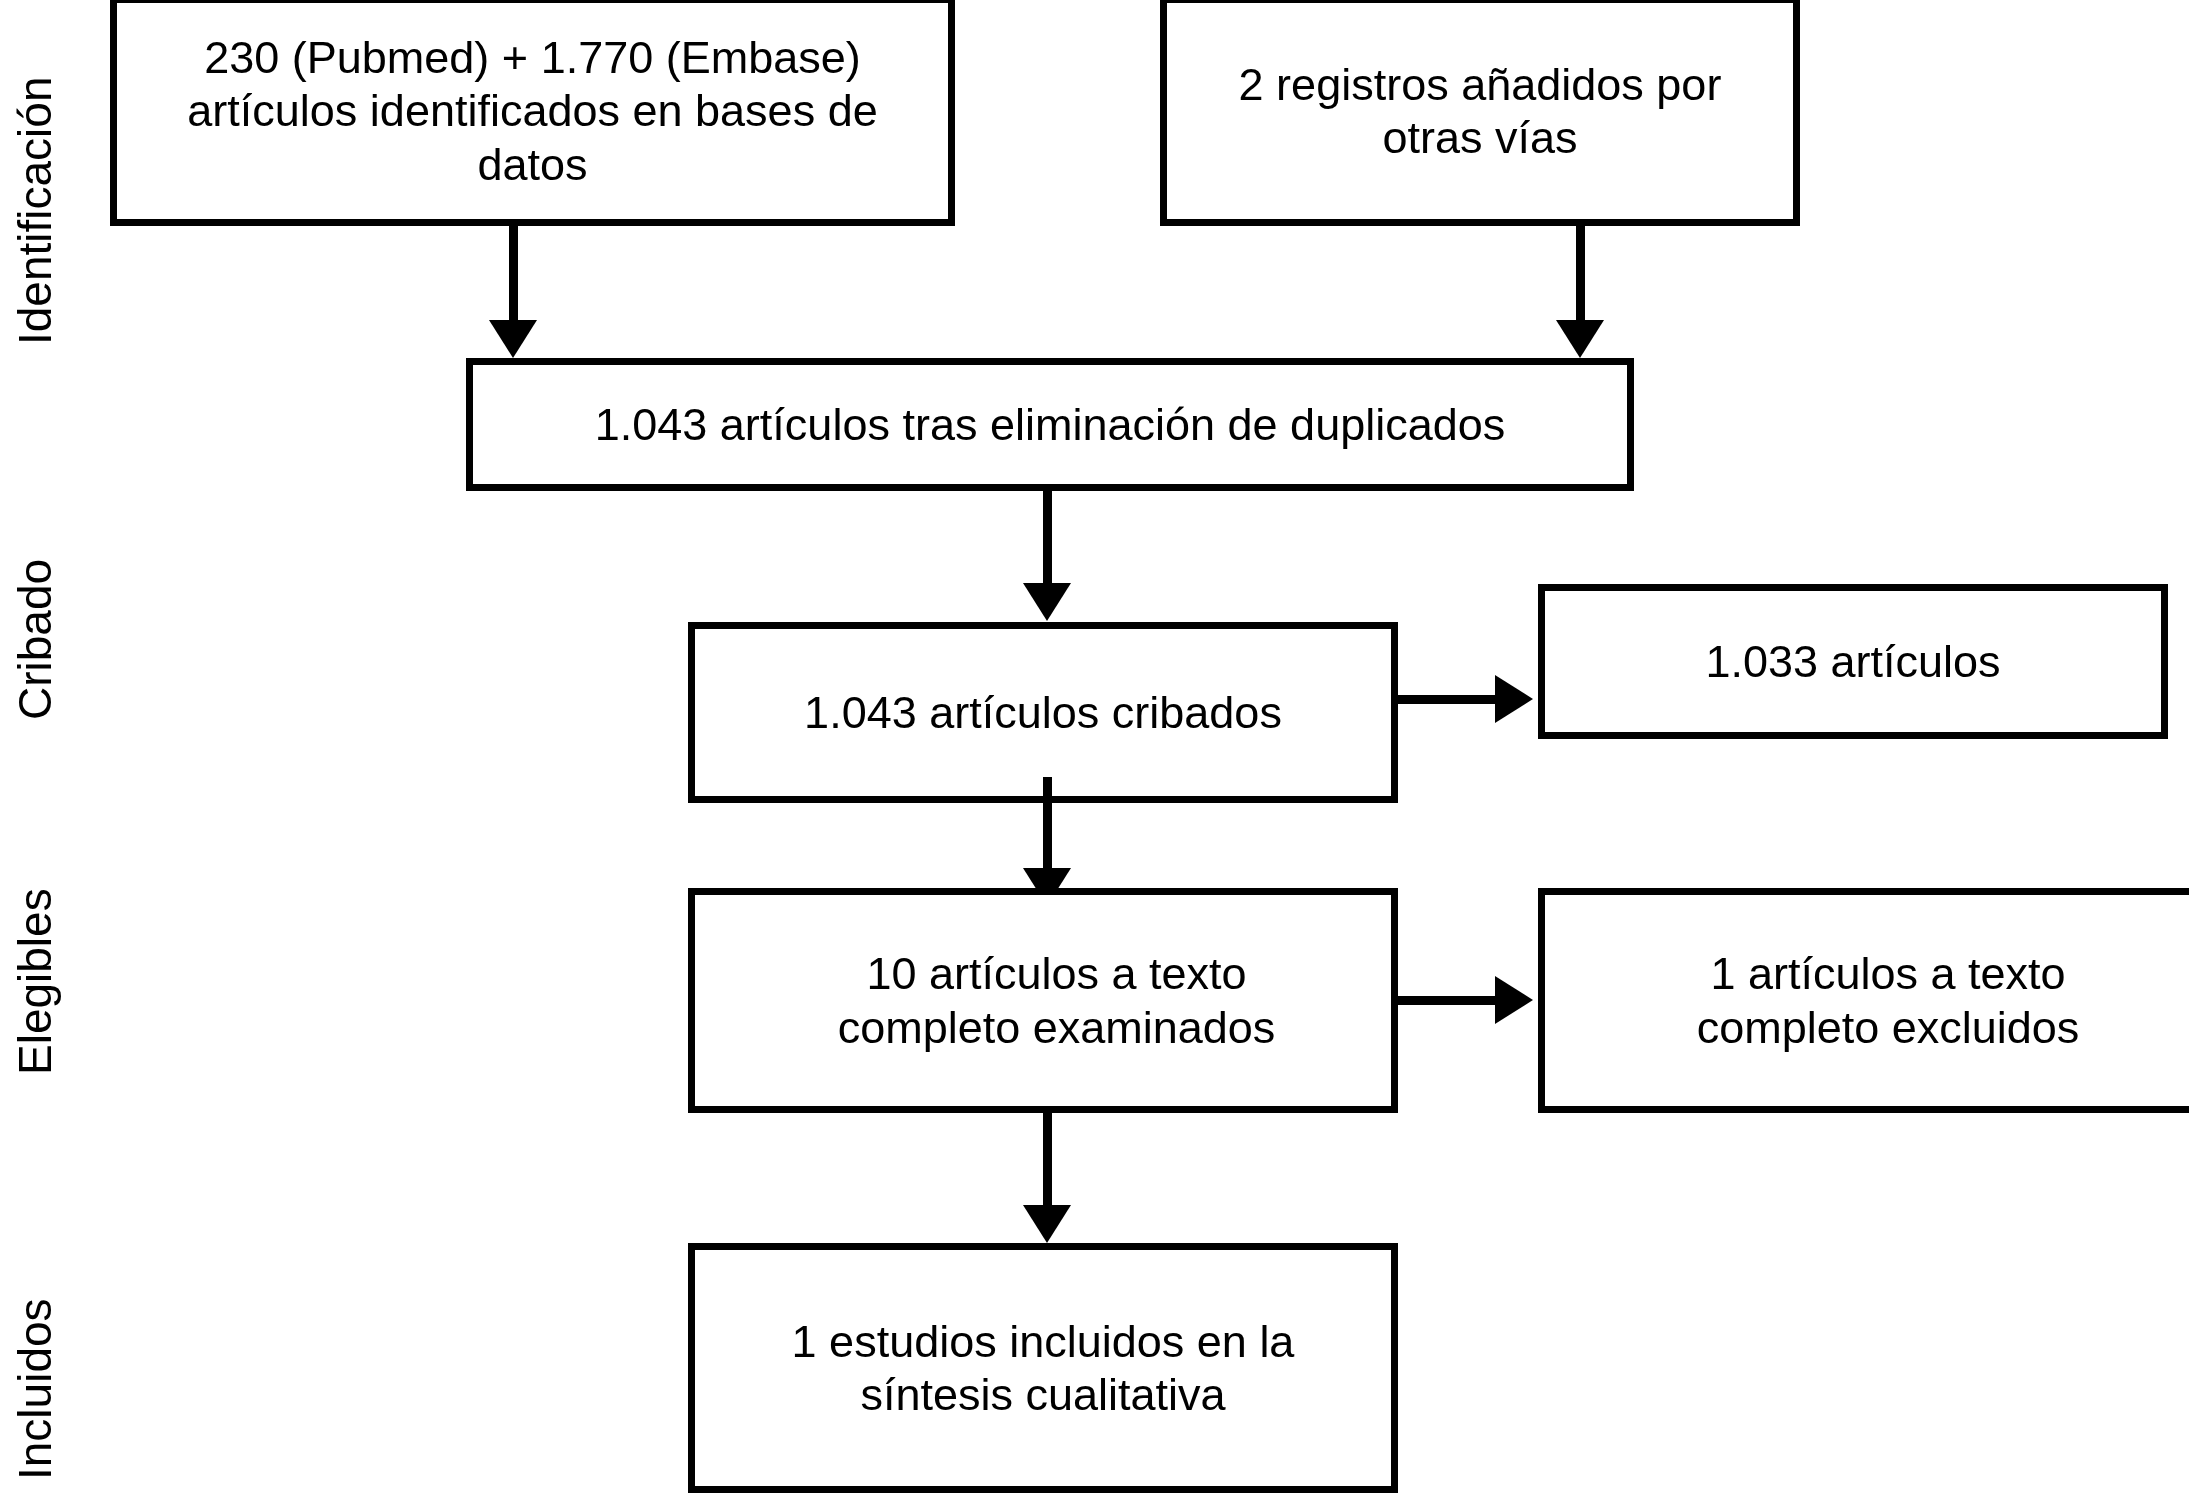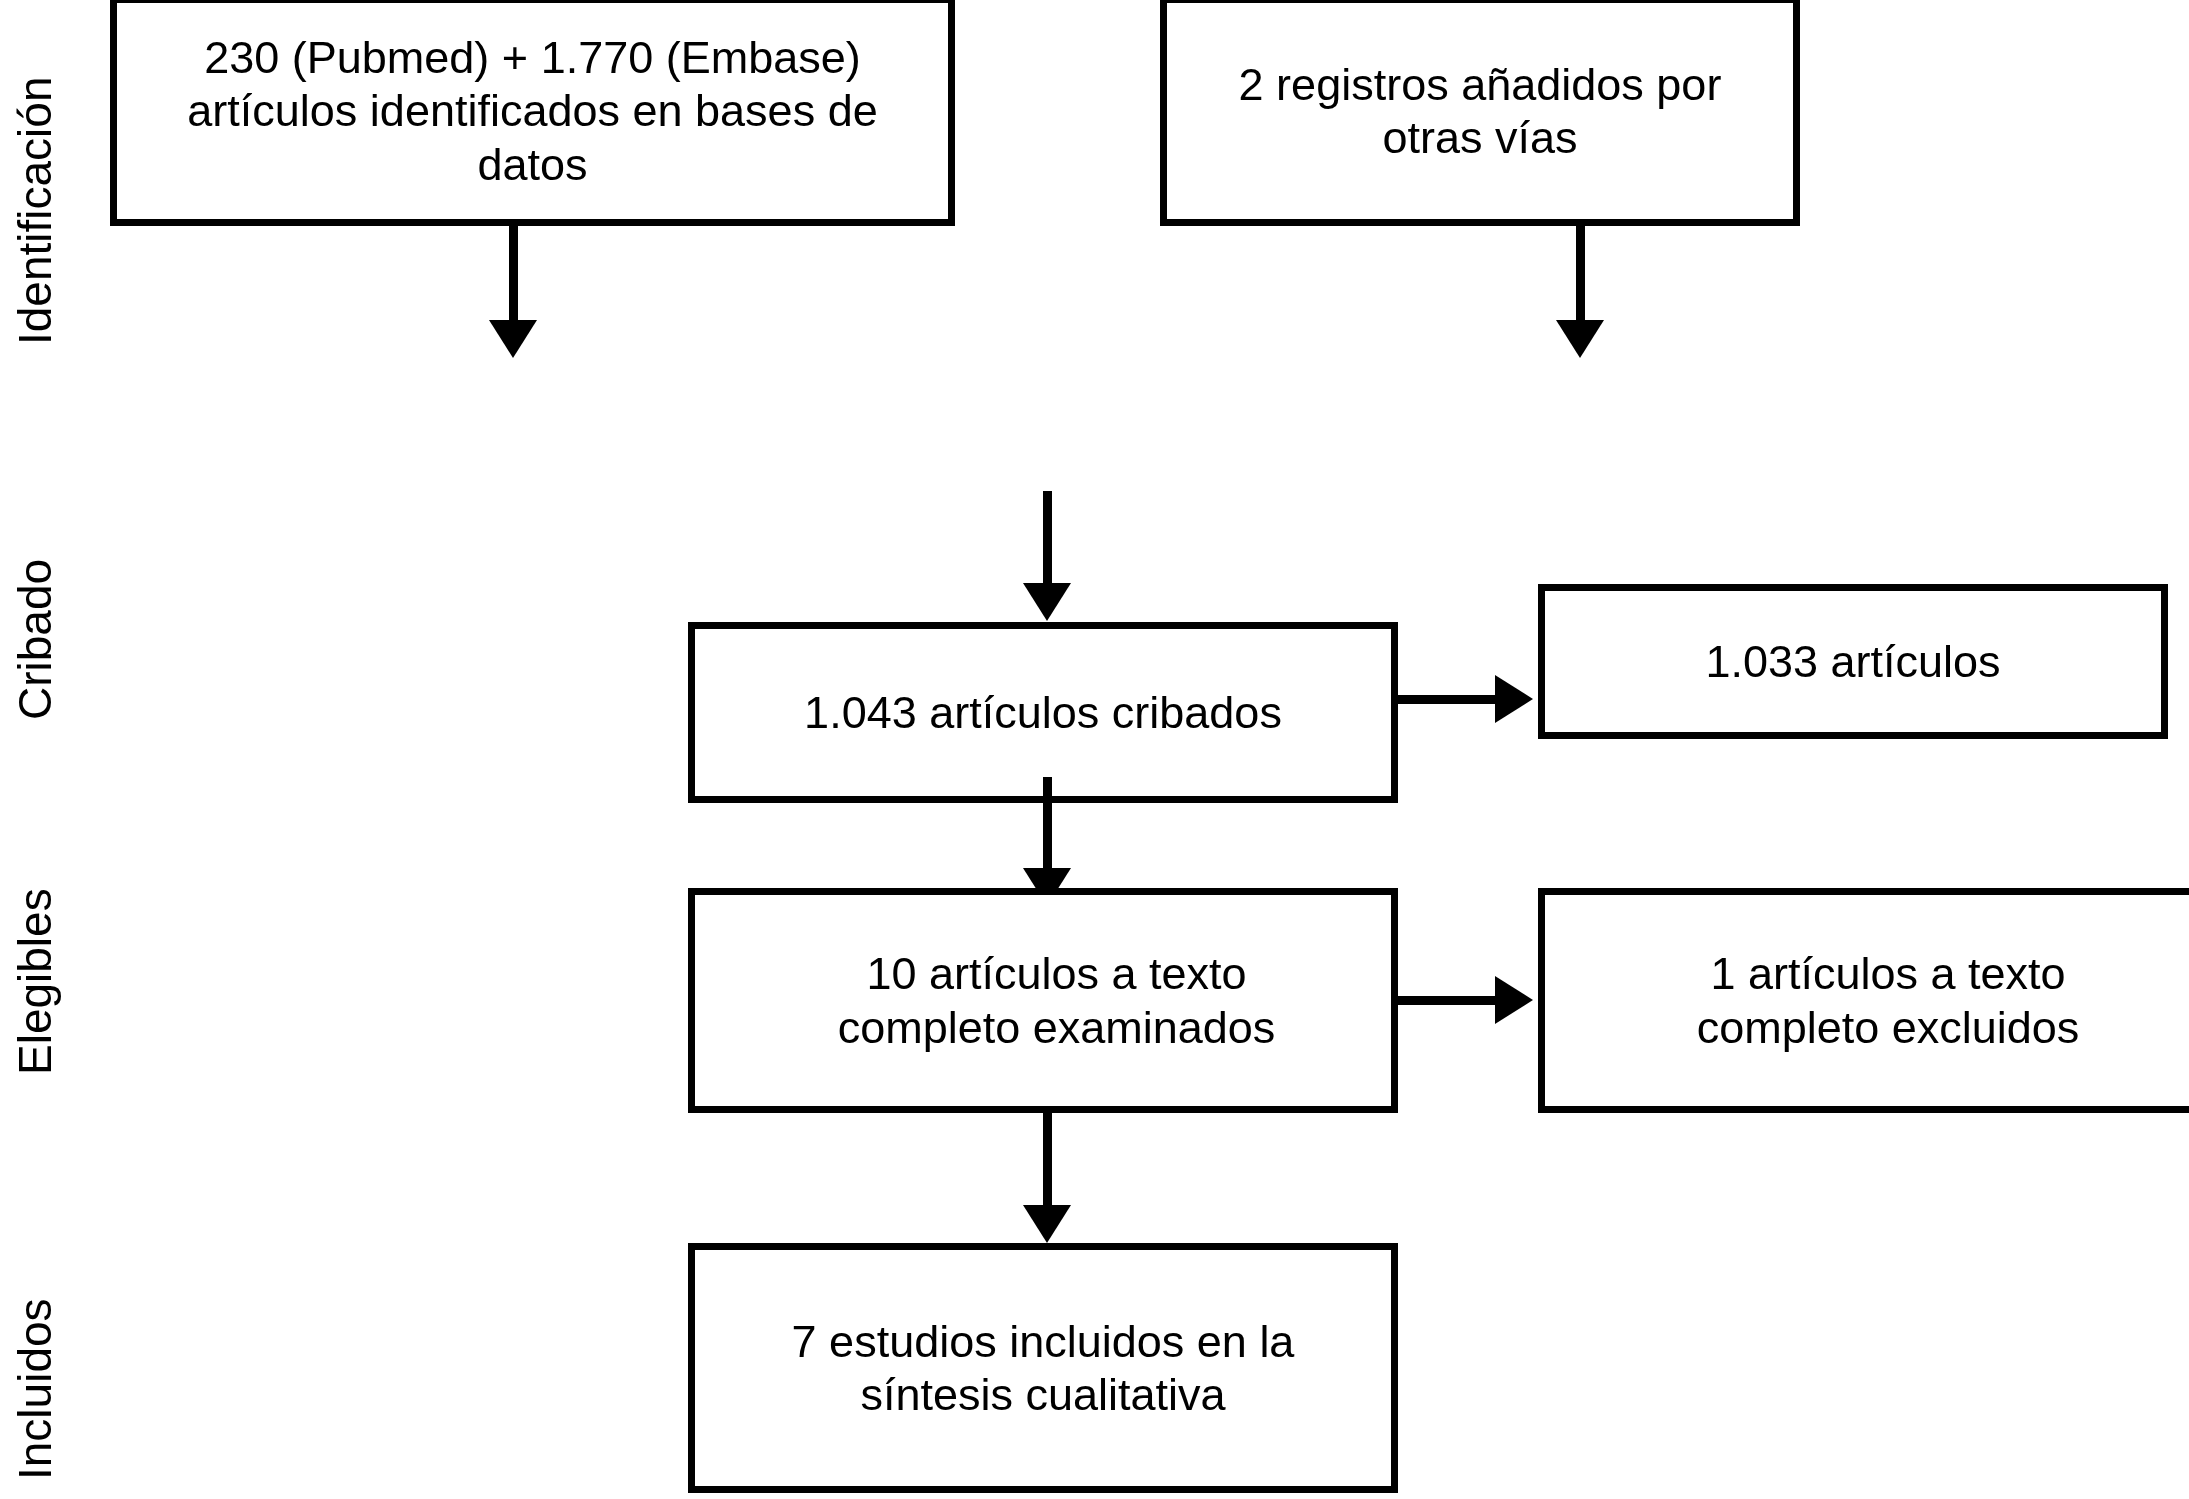--- a/index.html
+++ b/index.html
@@ -94,20 +94,23 @@
   <div class="node" style="left: 1160px; top: -4px; width: 640px; height: 230px;">
     <span class="node-text">2 registros añadidos por otras vías</span>
   </div>
 
   <div class="vline" style="left: 509px; top: 226px; height: 105px;"></div>
   <div class="arrow-down" style="left: 489px; top: 320px;"></div>
 
   <div class="vline" style="left: 1576px; top: 226px; height: 105px;"></div>
   <div class="arrow-down" style="left: 1556px; top: 320px;"></div>
 
+  <div class="node" style="left: 466px; top: 358px; width: 1168px; height: 133px;">
+    <span class="node-text">1.043 artículos tras eliminación de duplicados</span>
+  </div>
 
   <div class="vline" style="left: 1043px; top: 491px; height: 100px;"></div>
   <div class="arrow-down" style="left: 1023px; top: 583px;"></div>
 
   <div class="node" style="left: 688px; top: 622px; width: 710px; height: 181px;">
     <span class="node-text">1.043 artículos cribados</span>
   </div>
 
   <div class="hline" style="left: 1398px; top: 695px; width: 105px;"></div>
   <div class="arrow-right" style="left: 1495px; top: 675px;"></div>
@@ -129,17 +132,17 @@
 
   <div class="node" style="left: 1538px; top: 888px; width: 700px; height: 225px;">
     <span class="node-text">1 artículos a texto
 completo excluidos</span>
   </div>
 
   <div class="vline" style="left: 1043px; top: 1113px; height: 100px;"></div>
   <div class="arrow-down" style="left: 1023px; top: 1205px;"></div>
 
   <div class="node" style="left: 688px; top: 1243px; width: 710px; height: 250px;">
-    <span class="node-text">7 estudios incluidos en la
+    <span class="node-text">1 estudios incluidos en la
 síntesis cualitativa</span>
   </div>
 
 </div>
 
 </body></html>

